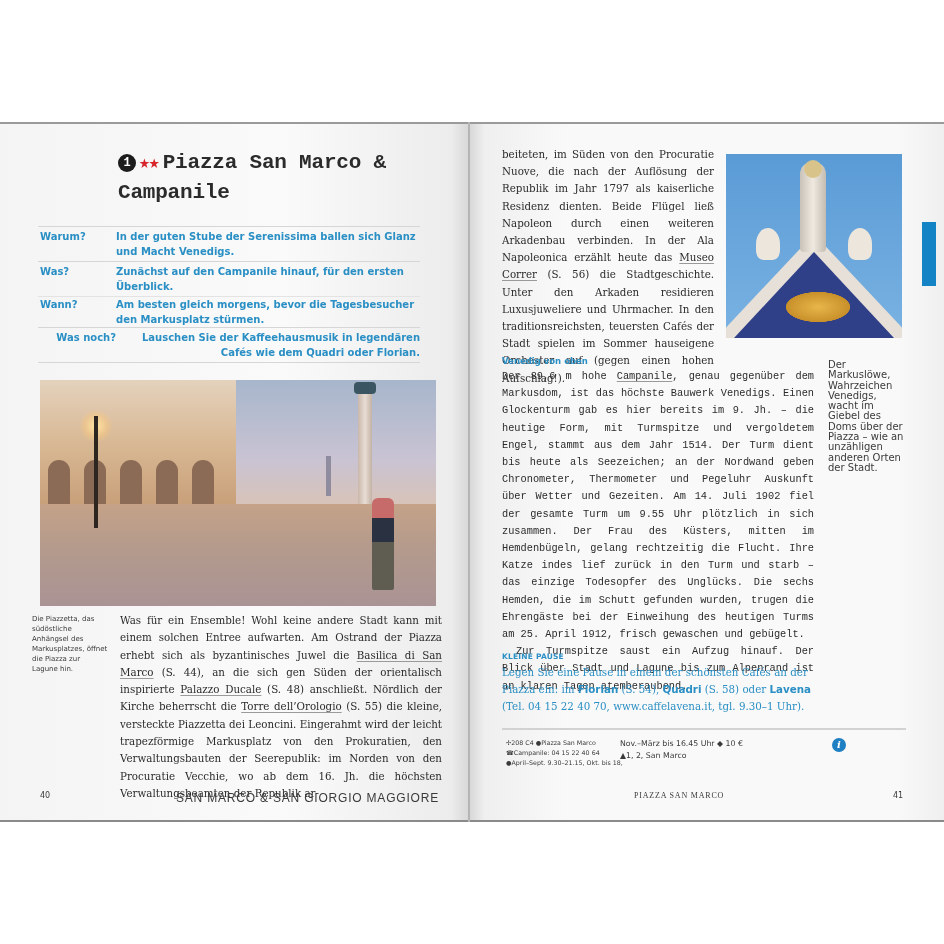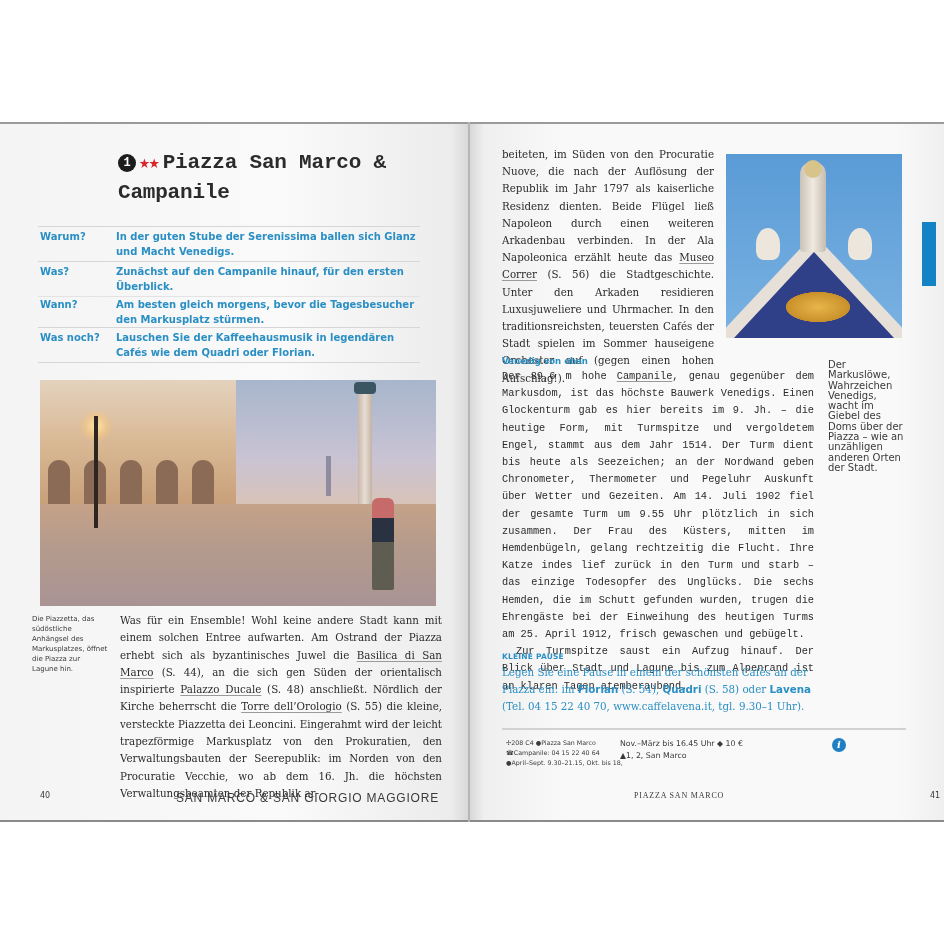--- a/index.html
+++ b/index.html
@@ -14,21 +14,21 @@
       background: linear-gradient(to right, #d8d8d8 0%, #efefef 3%, #f9f9f9 20%, #f9f9f9 90%, #efefef 100%); }
     .spine { position: absolute; left: 468px; top: 0; width: 3px; height: 700px; background: #b5b5b5; }
 
     .title { position: absolute; left: 118px; top: 24px; font-family: Liberation Mono, monospace; font-weight: bold; font-size: 21px; line-height: 30px; color: #2b2b2b; letter-spacing: -0.2px; }
     .title .num { display: inline-block; width: 18px; height: 18px; border-radius: 50%; background: #1c1c1c; color: #fff; font-size: 12px; line-height: 18px; text-align: center; vertical-align: 2px; margin-right: 3px; }
     .title .stars { color: #d8262c; font-size: 18px; margin-right: 4px; letter-spacing: -1px; }
 
     .facts { position: absolute; left: 38px; top: 102px; width: 382px; }
     .fact-row { display: flex; border-top: 1px solid #d6d6d6; padding: 2px 0; }
     .fact-row.tight { border-top: 1px solid #e3e3e3; padding: 0; }
-    .fact-row:last-child { border-bottom: 1px solid #d6d6d6; }
+    .fact-row:last-child { border-bottom: 1px solid #d6d6d6; text-align: right; }
     .fact-key { width: 78px; font-family: "DejaVu Sans", sans-serif; font-size: 10px; font-weight: bold; color: #2a8fc4; line-height: 15px; padding-left: 2px; }
     .fact-val { flex: 1; font-family: "DejaVu Sans", sans-serif; font-size: 10px; font-weight: bold; color: #2a8fc4; line-height: 15px; }
 
     .photo-left { position: absolute; left: 40px; top: 256px; width: 396px; height: 226px; overflow: hidden;
       background: linear-gradient(180deg, #a7b6cc 0%, #c9c3d3 35%, #d8c3b8 55%, #b89a84 70%, #9e8a88 100%); }
     .photo-left .palace { position: absolute; left: 0; top: 0; width: 196px; height: 124px;
       background: linear-gradient(180deg, #e4d2bd 0%, #d9b995 50%, #c8a07a 100%); }
     .photo-left .arch { position: absolute; bottom: 0; width: 22px; height: 44px; border-radius: 11px 11px 0 0; background: #8b6b55; }
     .photo-left .column { position: absolute; left: 318px; top: 10px; width: 14px; height: 118px; background: linear-gradient(90deg,#c9b7aa,#e8ddd4,#c3b2a5); }
     .photo-left .lion { position: absolute; left: 314px; top: 2px; width: 22px; height: 12px; background: #3b5562; border-radius: 4px; }
@@ -68,21 +68,21 @@
     .pause-head { position: absolute; left: 32px; top: 528px; font-family: "DejaVu Sans", sans-serif; font-size: 7.5px; font-weight: bold; color: #2a8fc4; letter-spacing: 0.2px; }
     .pause-body { position: absolute; left: 32px; top: 540px; width: 312px; font-family: "DejaVu Serif", serif; font-size: 10.3px; line-height: 17px; color: #2a8fc4; }
     .pause-body b { font-family: "DejaVu Sans", sans-serif; font-weight: bold; }
 
     .info-rule { position: absolute; left: 32px; top: 604px; width: 404px; height: 2px; background: #d2d2d2; }
     .info-col1 { position: absolute; left: 36px; top: 614px; width: 140px; font-family: "DejaVu Sans", sans-serif; font-size: 6.3px; line-height: 10px; color: #3a3a3a; }
     .info-col2 { position: absolute; left: 150px; top: 614px; width: 200px; font-family: "DejaVu Sans", sans-serif; font-size: 7.8px; line-height: 11.5px; color: #3a3a3a; }
     .info-badge { position: absolute; left: 362px; top: 614px; width: 14px; height: 14px; border-radius: 50%; background: #1e7fc3; color: #fff; font-family: "DejaVu Serif", serif; font-style: italic; font-weight: bold; font-size: 10px; line-height: 14px; text-align: center; }
 
     .footer-right-title { position: absolute; left: 164px; top: 667px; font-family: Liberation Serif, serif; font-size: 8px; letter-spacing: 0.8px; color: #3a3a3a; }
-    .footer-right-num { position: absolute; left: 423px; top: 667px; font-family: "DejaVu Sans", sans-serif; font-size: 8px; color: #3a3a3a; margin-left: 37px; }
+    .footer-right-num { position: absolute; left: 423px; top: 667px; font-family: "DejaVu Sans", sans-serif; font-size: 8px; color: #3a3a3a; }
 
     .thumb-tab { position: absolute; left: 452px; top: 98px; width: 14px; height: 64px; background: #1483c6; }
   </style>
 </head>
 <body>
 
 <div class="book">
 
   <div class="page page-left">
     <div class="title">

